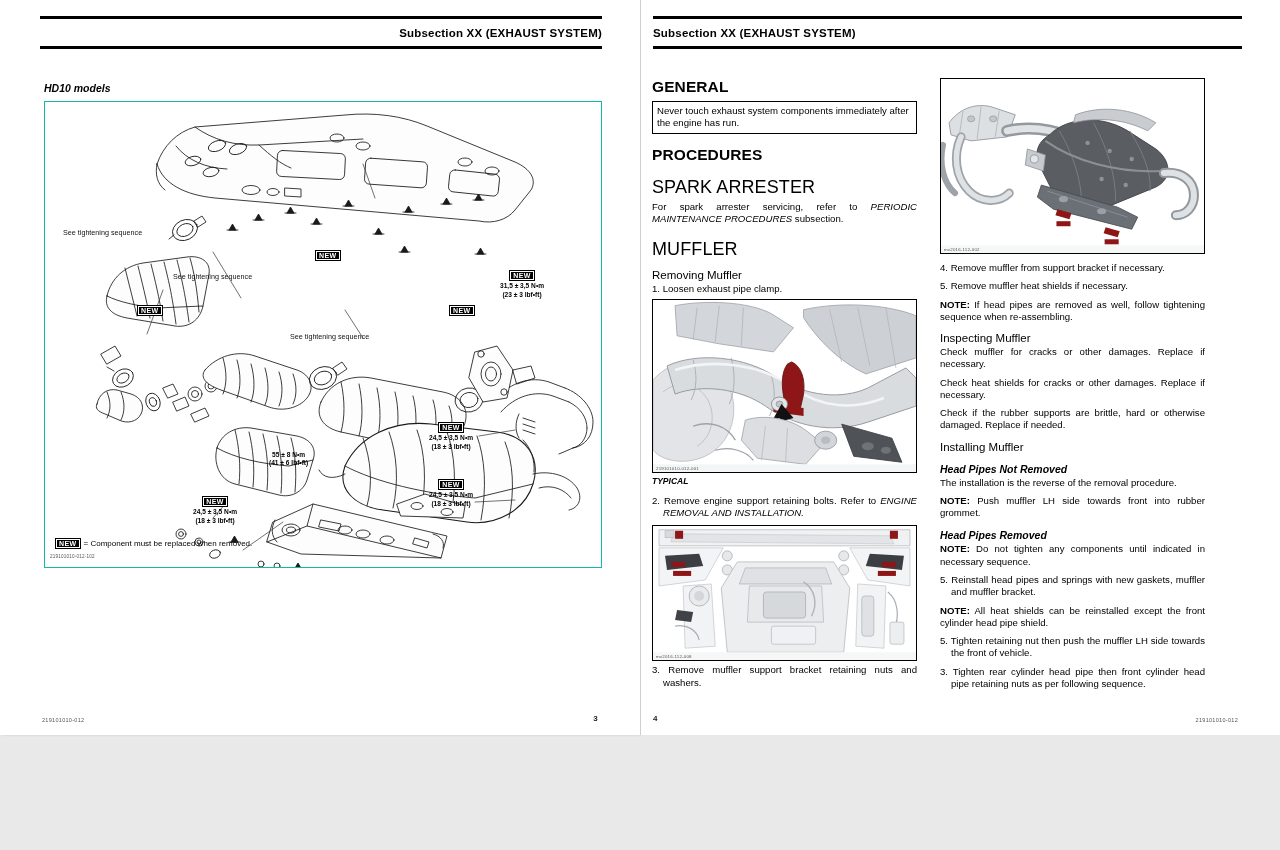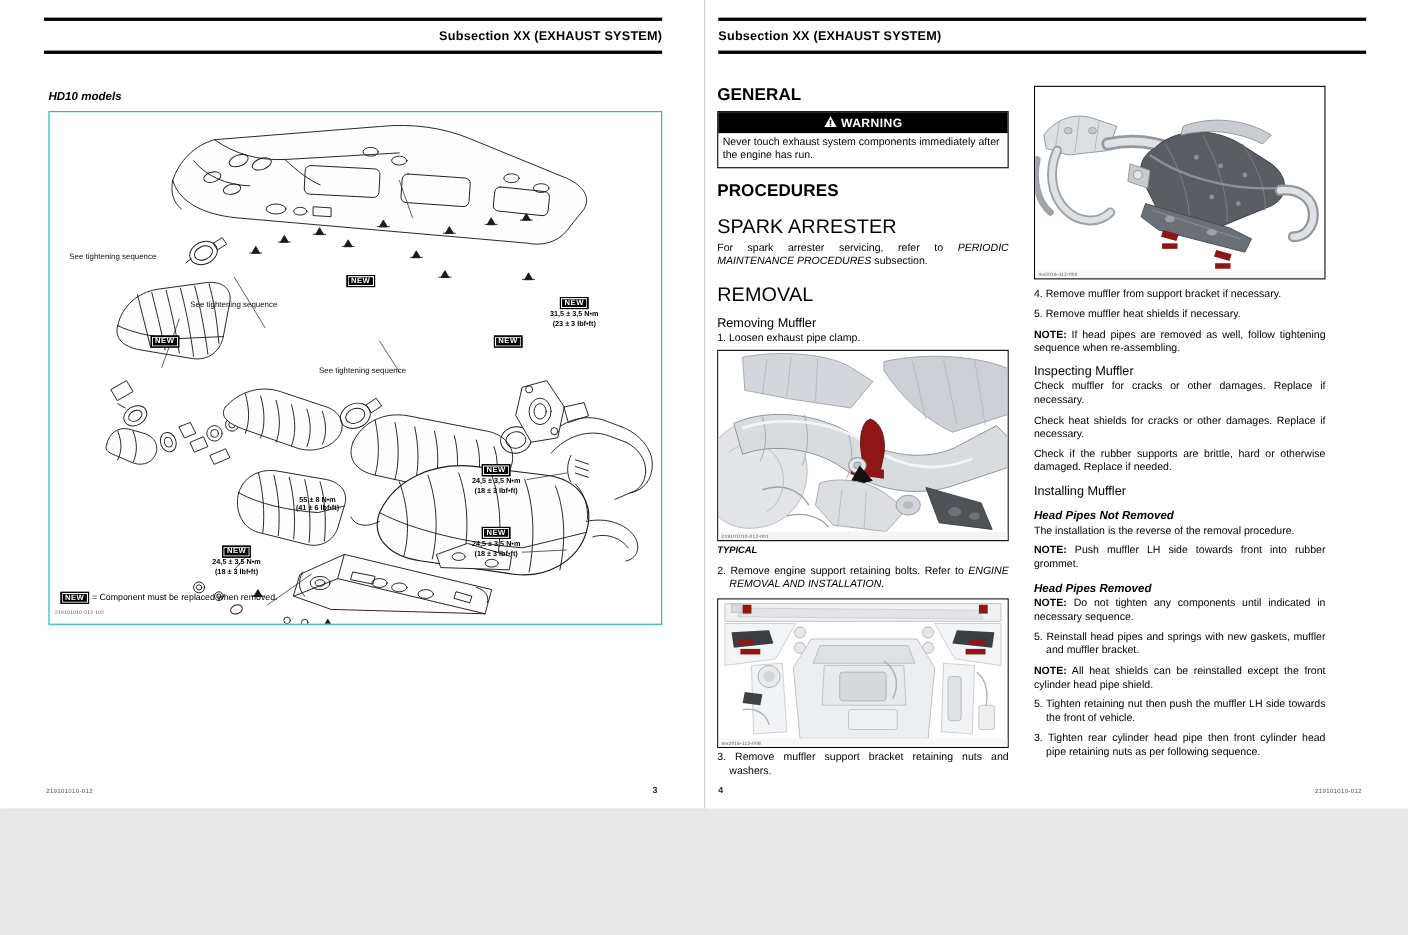--- a/index.html
+++ b/index.html
@@ -377,38 +377,29 @@
       <div class="rule-top"></div>
       <div class="htext">Subsection XX (EXHAUST SYSTEM)</div>
       <div class="rule-bot"></div>
     </div>
 
     <div class="col c1">
 
       <h1 class="sec">GENERAL</h1>
 
       <div class="warnbox">
-        <div class="warnbar">
-          <span class="wicon">
-            <svg width="12" height="11" viewBox="0 0 12 11" aria-hidden="true">
-              <path d="M6 0.6 L11.6 10.4 L0.4 10.4 Z" fill="#fff"></path>
-              <rect x="5.3" y="4" width="1.4" height="3.6" fill="#000"></rect>
-              <rect x="5.3" y="8.3" width="1.4" height="1.3" fill="#000"></rect>
-            </svg>
-          </span><span>WARNING</span>
-        </div>
         <div class="warnbody">Never touch exhaust system components immediately after the engine has run.</div>
       </div>
 
       <h1 class="sec">PROCEDURES</h1>
 
       <h2 class="sub">SPARK ARRESTER</h2>
       <p class="body"><span>For spark arrester servicing, refer to </span><span class="ital">PERIODIC MAINTENANCE PROCEDURES</span><span> subsection.</span></p>
 
-      <h2 class="sub">REMOVAL</h2>
+      <h2 class="sub">MUFFLER</h2>
       <h3 class="sub3">Removing Muffler</h3>
       <p class="body tight">1. Loosen exhaust pipe clamp.</p>
 
       <div class="photo" style="height:172px;">
         <svg width="100%" height="100%" viewBox="0 0 262 172" preserveAspectRatio="xMidYMid slice" aria-hidden="true">
           <rect width="262" height="172" fill="#ffffff"></rect>
 
           <path d="M0 80 C18 60 44 56 64 72 C86 90 86 128 64 148 C44 166 12 164 0 150 Z" fill="#e2e4e7" stroke="#b6b9be" stroke-width="0.8"></path>
           <path d="M10 92 C24 80 42 82 52 96 C64 112 60 136 44 146" fill="none" stroke="#b6b9be" stroke-width="0.8"></path>
 

